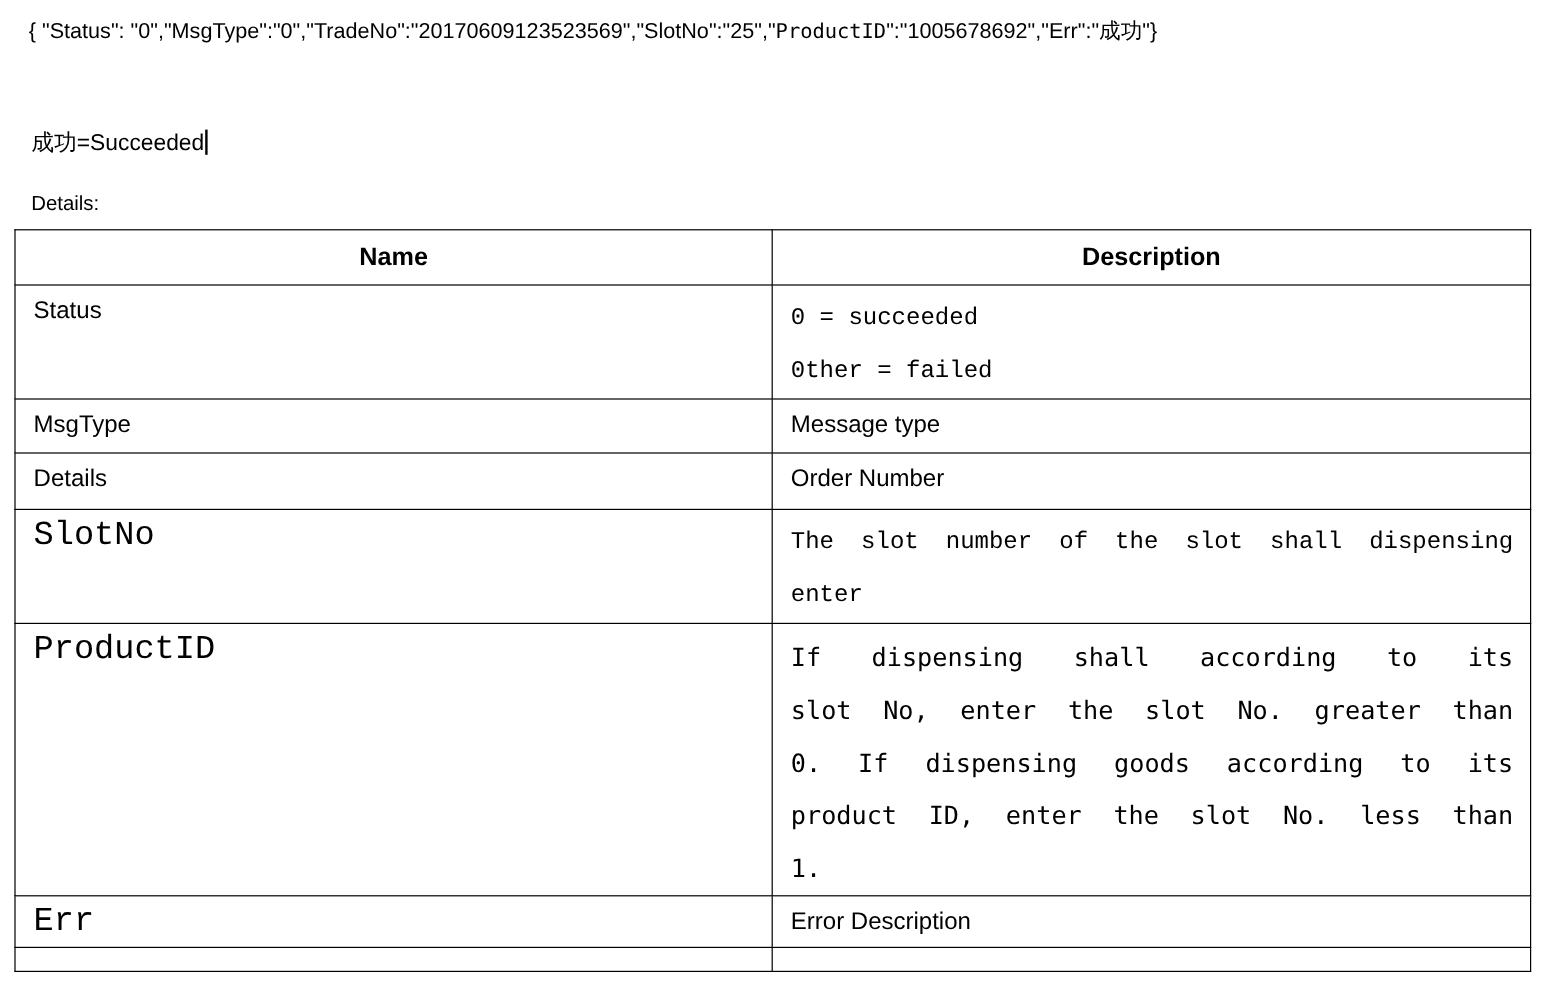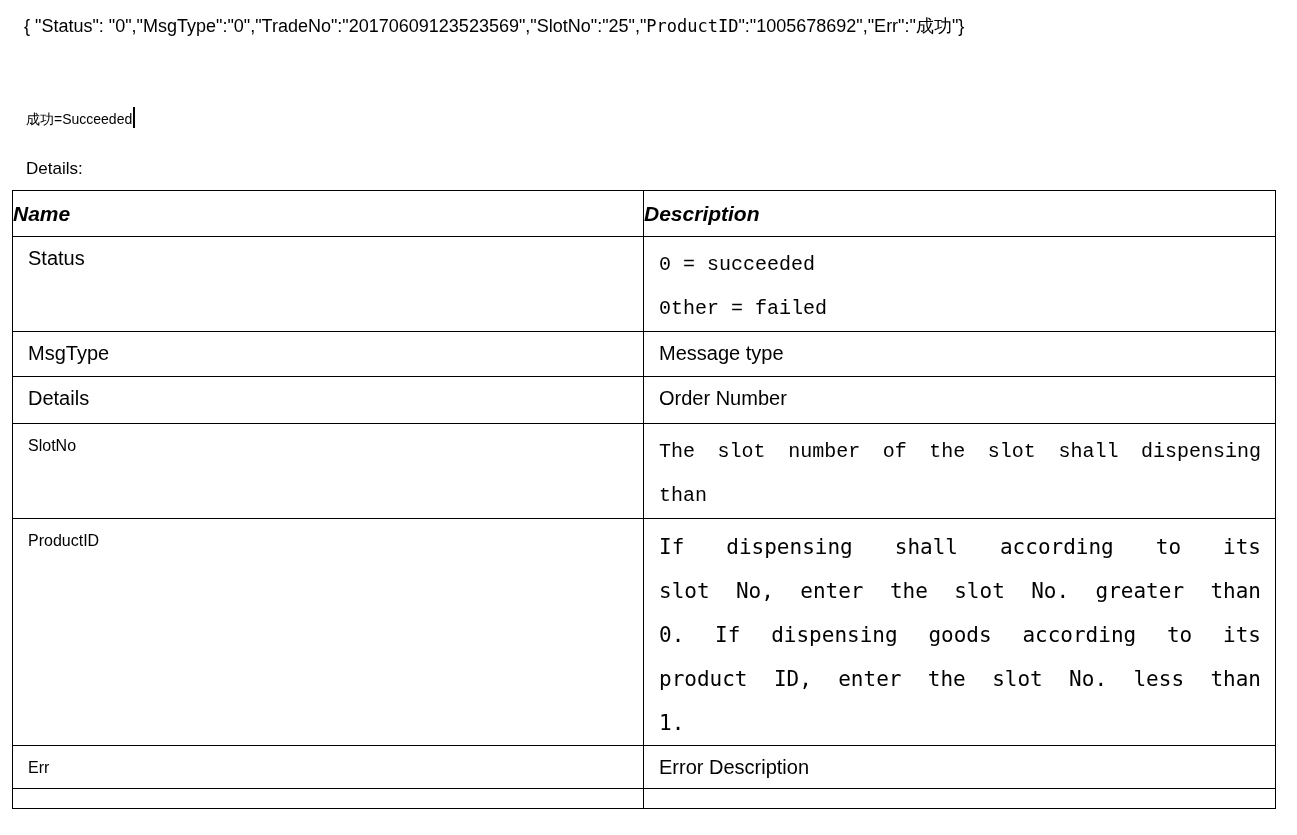--- a/index.html
+++ b/index.html
@@ -14,21 +14,21 @@
     margin: 14px 0 0 24px;
     font-size: 18px; line-height: 24px;
     white-space: nowrap;
   }
   .mono-inline {
     font-family: "DejaVu Sans Mono", monospace;
     font-size: 17px;
   }
   .note-line {
     margin: 69px 0 0 26px;
-    font-size: 14px; line-height: 24px;
+    font-size: 19px; line-height: 24px;
   }
   .caret {
     display: inline-block;
     width: 2px; height: 21px;
     background: #000000;
     vertical-align: -4px;
     margin-left: 1px;
   }
   .details-label {
     margin: 25px 0 0 26px;
@@ -46,30 +46,29 @@
   th, td {
     border: 1.4px solid #000000;
     box-sizing: border-box;
     padding: 6px 14px 0 15px;
     vertical-align: top;
     font-size: 20px;
     overflow: hidden;
   }
   th {
     height: 46px;
-    text-align: left;
+    text-align: center;
     vertical-align: middle;
     font-weight: bold;
     font-size: 21px;
     padding: 0;
-    font-style: italic;
   }
   .name-mono {
-    font-family: Liberation Sans, sans-serif;
-    font-size: 16px;
+    font-family: Liberation Mono, monospace;
+    font-size: 28px;
   }
   .desc-line { line-height: 44px; font-family: Liberation Mono, monospace; }
   .desc-line.jl { text-align: justify; text-align-last: justify; }
   .desc-mono .desc-line {
     font-family: "DejaVu Sans Mono", monospace;
     font-size: 21px;
   }
   tr.row-header th { height: 46px; }
   tr.row-status td   { height: 91px; }
   tr.row-msgtype td  { height: 45px; }
@@ -129,21 +128,21 @@
           <div class="single-line">Order Number</div>
         </td>
       </tr>
 
       <tr class="row-slotno">
         <td class="name-mono">
           <div class="single-line">SlotNo</div>
         </td>
         <td>
           <div class="desc-line jl">The slot number of the slot shall dispensing</div>
-          <div class="desc-line">than</div>
+          <div class="desc-line">enter</div>
         </td>
       </tr>
 
       <tr class="row-productid">
         <td class="name-mono">
           <div class="single-line">ProductID</div>
         </td>
         <td class="desc-mono">
           <div class="desc-line jl">If dispensing shall according to its</div>
           <div class="desc-line jl">slot No, enter the slot No. greater than</div>

